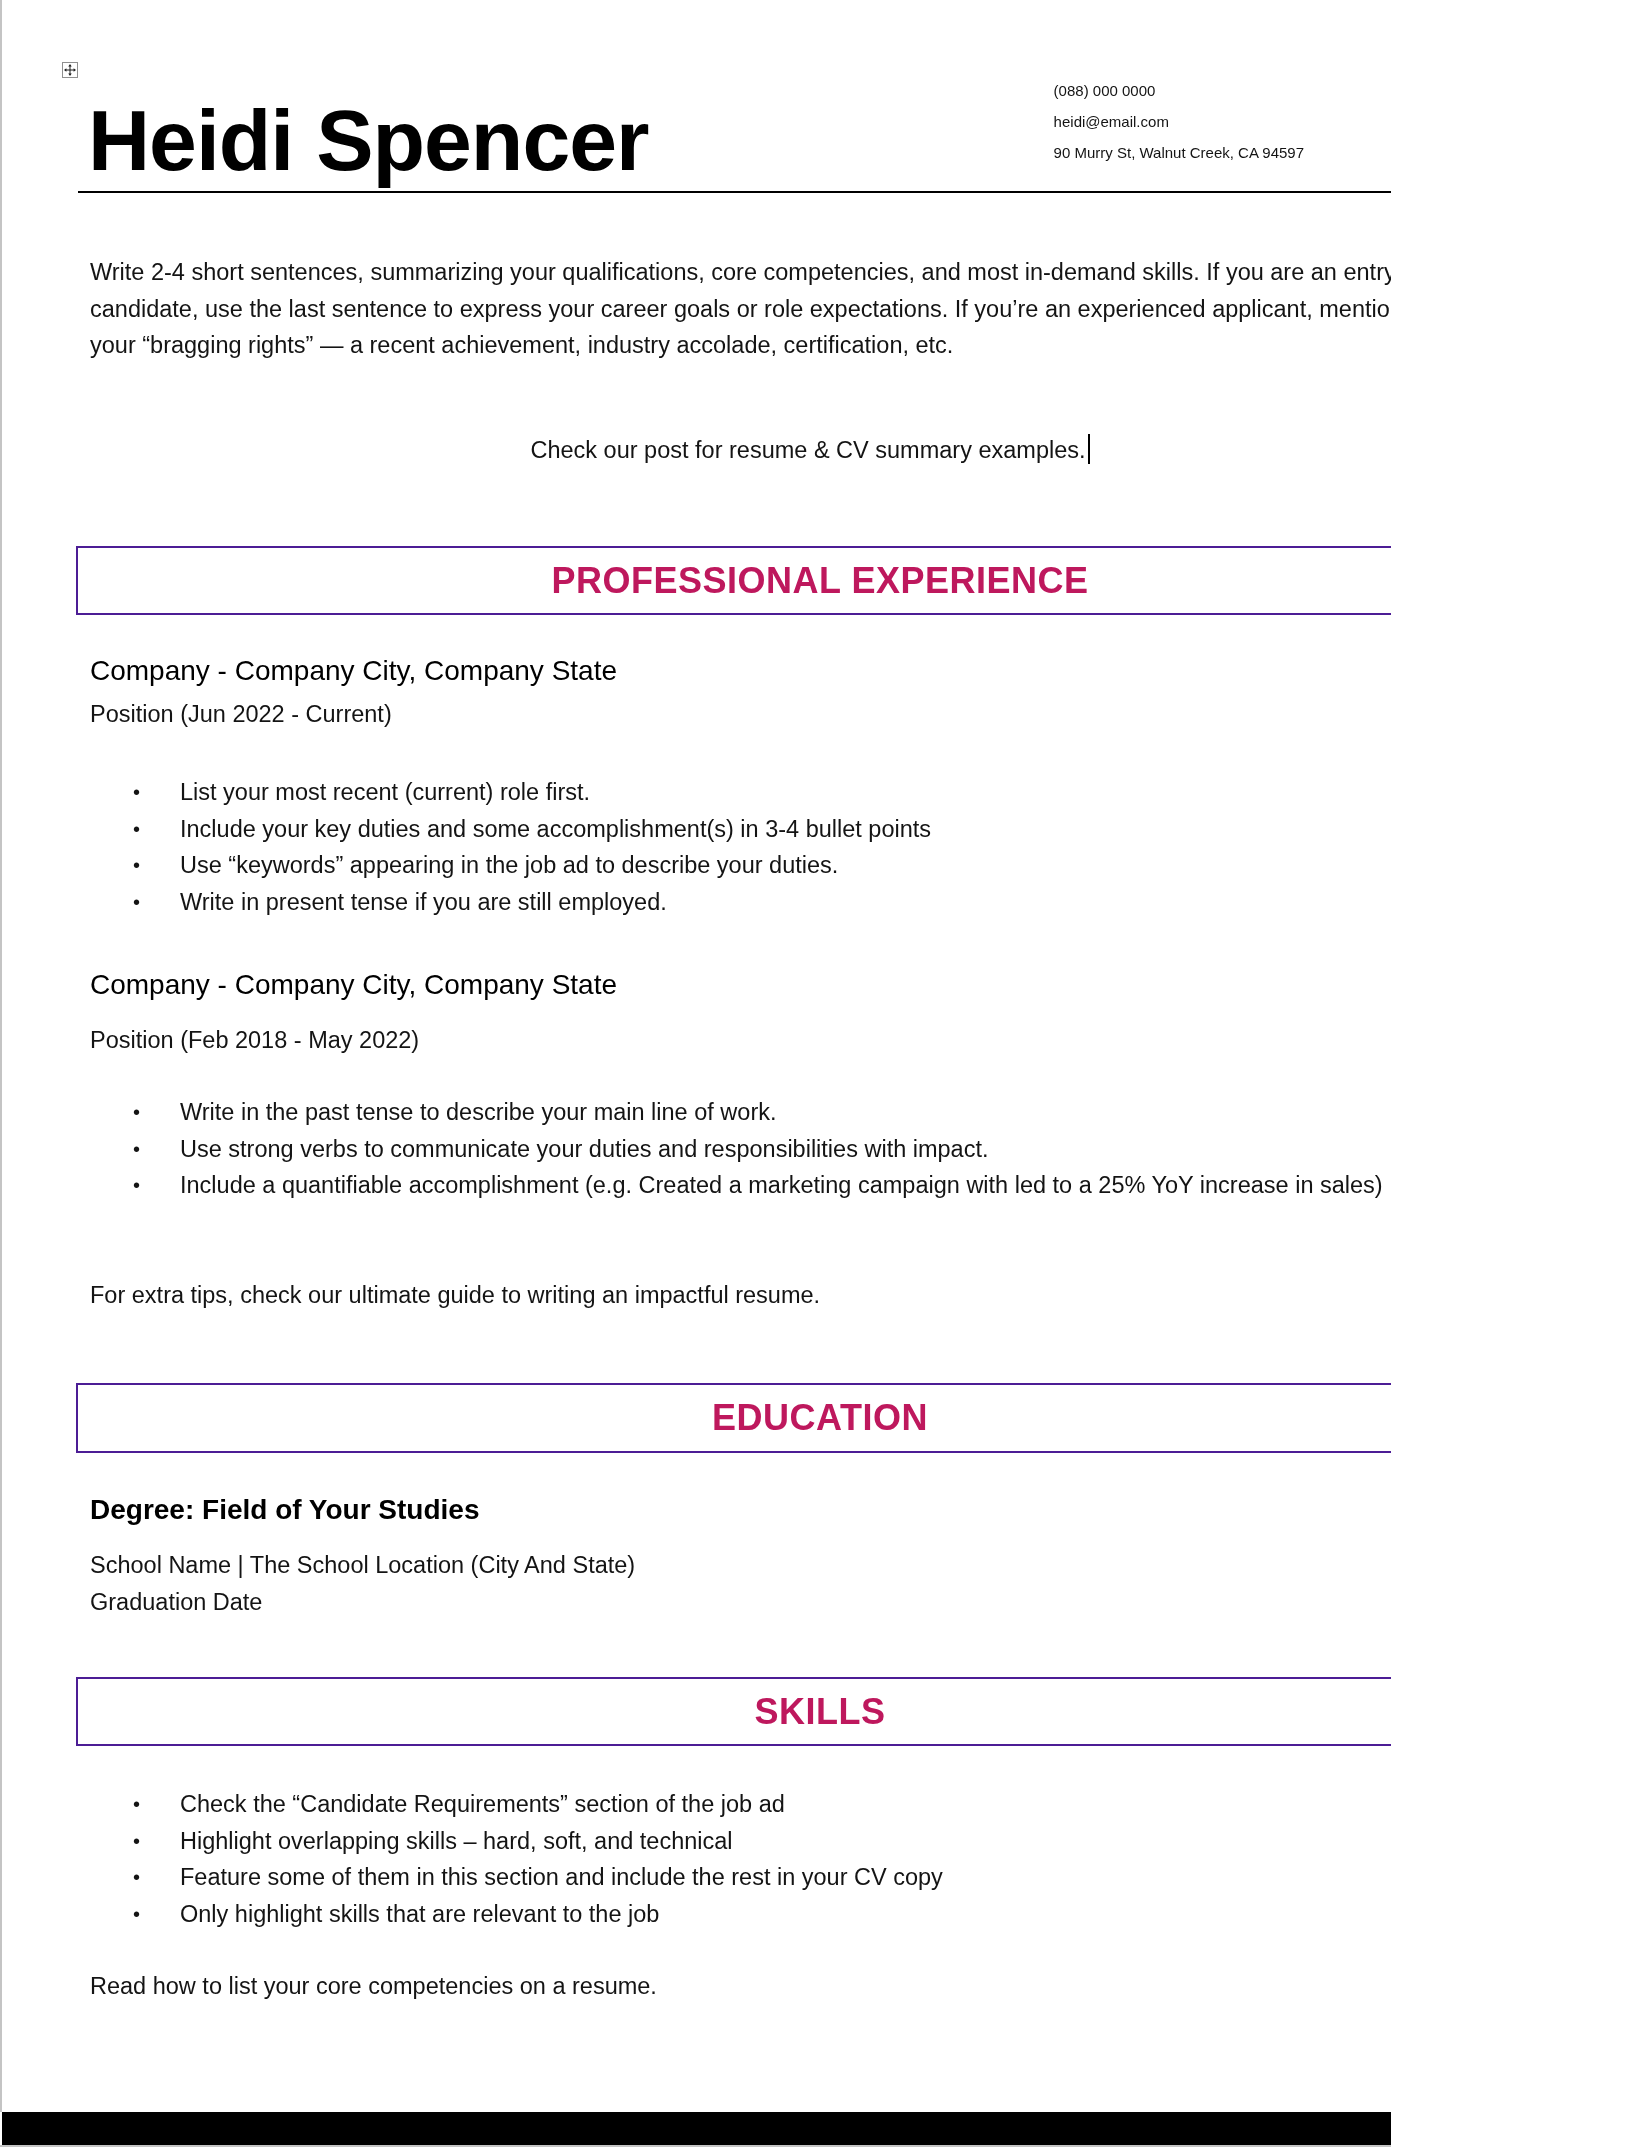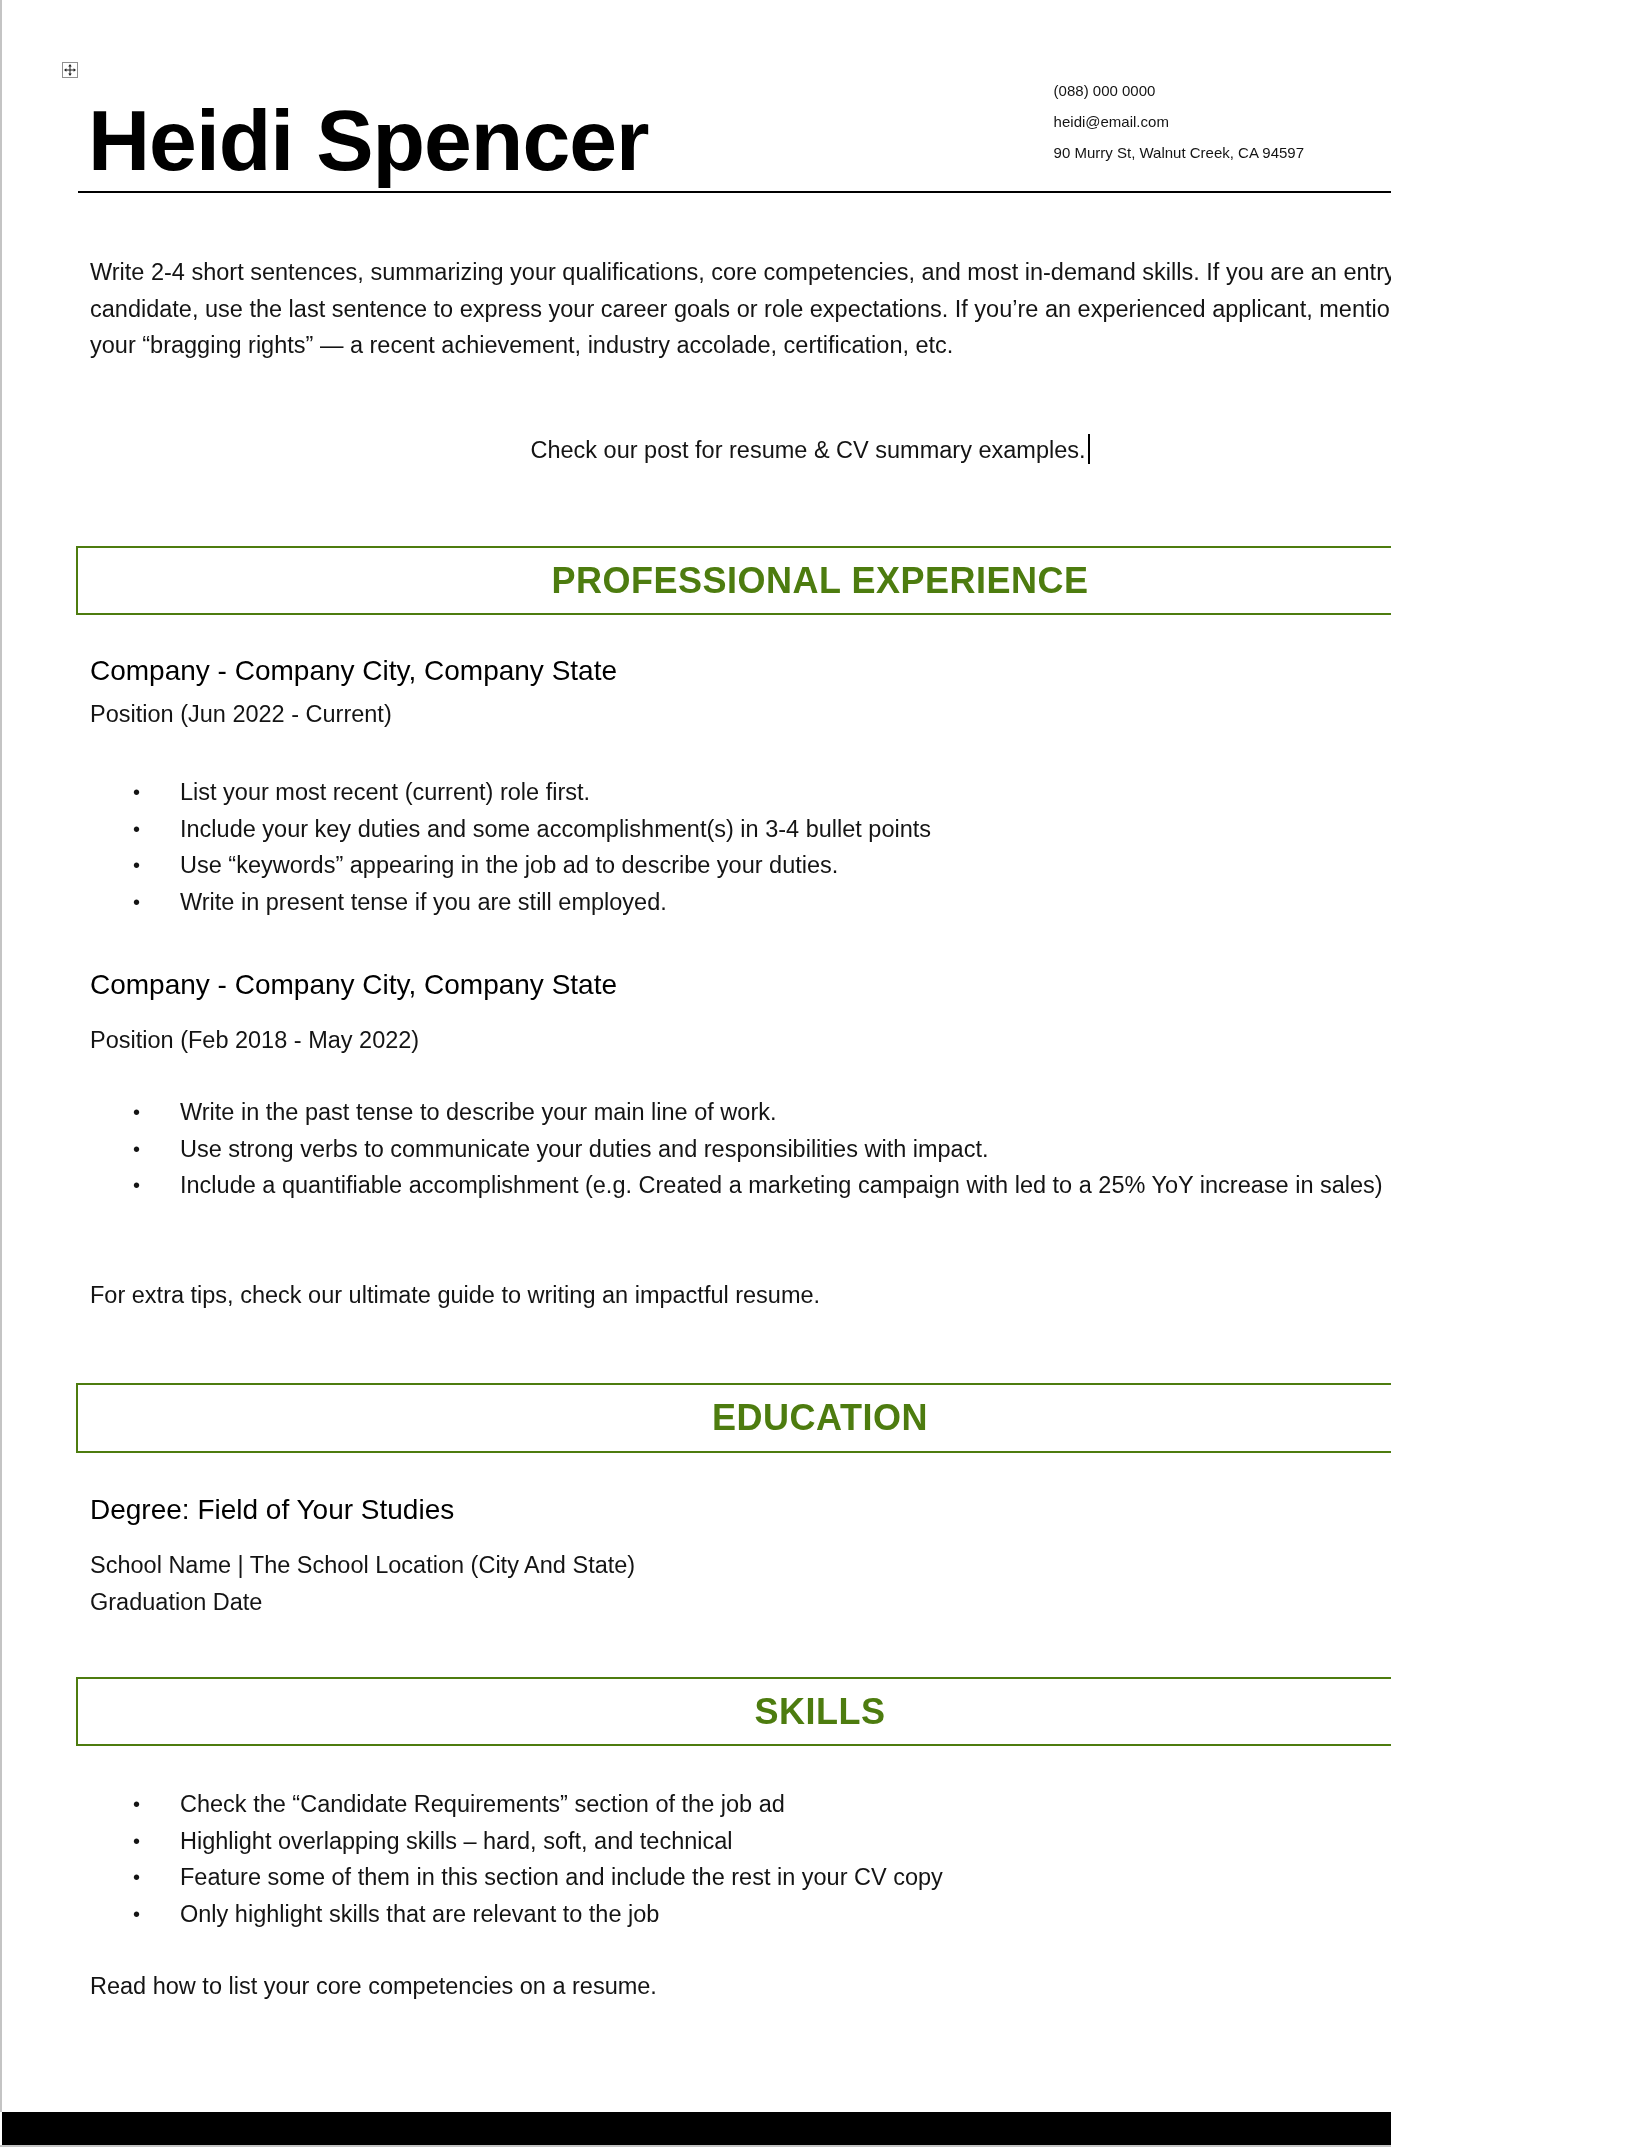--- a/index.html
+++ b/index.html
@@ -17,44 +17,44 @@
                  display:flex; align-items:center; justify-content:center; cursor:move; }
   .name { position:absolute; left:88px; top:97px; font-size:86px; line-height:86px; font-weight:700; letter-spacing:-1px; color:#000; white-space:nowrap; }
   .contact { position:absolute; right:87px; top:75px; font-size:15px; line-height:31px; color:#141414; }
   .name-rule { position:absolute; left:78px; top:191px; width:1487px; border-top:2px solid #000; }
 
   
   .summary { position:absolute; left:90px; top:254px; width:1440px; font-size:23.5px; line-height:36.5px; color:#141414; }
   .summary-cta { position:absolute; left:90px; top:432px; width:1440px; font-size:23.5px; line-height:36.5px; color:#141414;text-align:center; }
   .caret { display:inline-block; width:2px; height:30px; background:#000; vertical-align:-6px; margin-left:2px; }
 
-  .section-box { position:absolute; left:76px; width:1488px; border:2px solid #4d7c0f; background:#fff;
+  .section-box { position:absolute; left:76px; width:1488px; border:2px solid #4c1d95; background:#fff;
                  display:flex; align-items:center; justify-content:center;
-                 font-size:36px; font-weight:700; letter-spacing:0.5px; color:#4d7c0f; }
+                 font-size:36px; font-weight:700; letter-spacing:0.5px; color:#be185d; }
   .box-exp { top:546px; height:69px; }
   .box-edu { top:1383px; height:70px; }
   .box-skills { top:1677px; height:69px; }
 
   .job-company { position:absolute; left:90px; font-size:28px; font-weight:400; color:#000; }
   .job-position { position:absolute; left:90px; font-size:23.5px; color:#141414; }
   .company-1 { top:655px; } .position-1 { top:701px; }
   .company-2 { top:969px; } .position-2 { top:1027px; }
 
   ul.bullets { position:absolute; left:90px; width:1455px; list-style:none; font-size:23.5px; line-height:36.5px; color:#141414; }
   ul.bullets li { position:relative; padding-left:90px; max-width:1455px; }
   ul.bullets li::before { content:"\2022"; position:absolute; left:43px; top:0; font-size:20px; }
   .bullets-job1 { top:774px; }
   .bullets-job2 { top:1094px; }
   .bullets-skills { top:1786px; }
 
   .para { position:absolute; left:90px; width:1455px; font-size:23.5px; line-height:36.5px; color:#141414; }
   .extra-tips { top:1277px; }
   .read-how { top:1968px; }
 
-  .degree { position:absolute; left:90px; top:1494px; font-size:28px; font-weight:400; color:#000; }
+  .degree { position:absolute; left:90px; top:1494px; font-size:28px; font-weight:700; color:#000; }
   .school-block { position:absolute; left:90px; top:1547px; font-size:23.5px; line-height:36.5px; color:#141414; }
 
   .resize-handle { position:absolute; left:1565px; top:2004px; width:16px; height:16px; border:2px solid #8f8f8f; background:#fff; cursor:nwse-resize; }
 </style>
 </head>
 <body>
 
 <div class="page">
 
   <div class="edge-left"></div>

